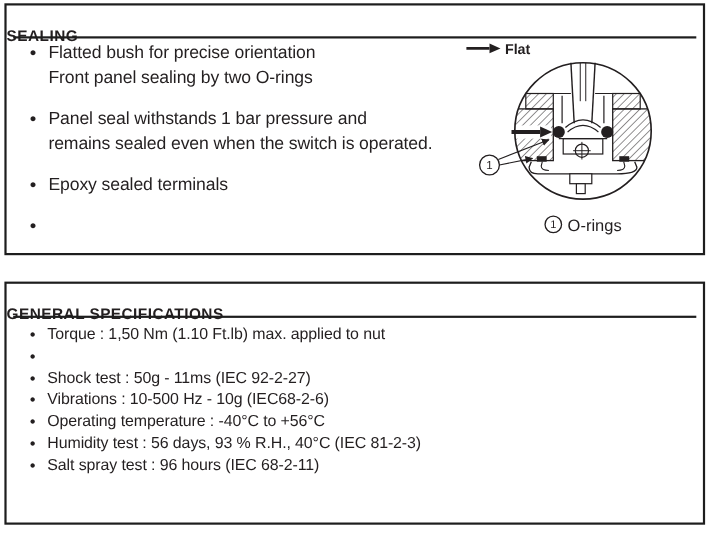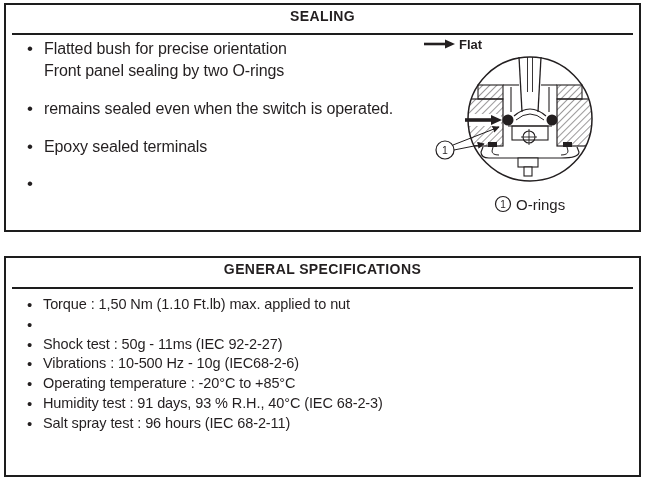--- a/index.html
+++ b/index.html
@@ -9,22 +9,22 @@
     color:#231f20;
   }
   .page { position:relative; width:647px; height:485px; background:#fff; overflow:hidden; }
   .box {
     position:absolute; box-sizing:border-box;
     border:2px solid #1d1d1d; background:#fff;
   }
   #sealing-box { left:4px; top:3px; width:637px; height:229px; }
   #specs-box   { left:4px; top:256px; width:637px; height:221px; }
   .box-title {
-    text-align:center; font-weight:bold; font-size:14px;
-    letter-spacing:0.4px; padding-top:3px;
+    text-align:left; font-weight:bold; font-size:14px;
+    letter-spacing:0.4px; padding-top:19px;
   }
   .title-rule {
     position:absolute; left:6px; right:6px; height:0;
     border-top:2px solid #1d1d1d;
   }
   #sealing-box .title-rule { top:28px; }
   #specs-box   .title-rule { top:29px; }
 
   .sealing-bullets {
     position:absolute; left:21px; top:33px; width:425px;
@@ -58,20 +58,21 @@
       <div class="bullet">
         <span class="dot">•</span>
         <div class="lines">
           <div>Flatted bush for precise orientation</div>
           <div>Front panel sealing by two O-rings</div>
         </div>
       </div>
       <div class="bullet">
         <span class="dot">•</span>
         <div class="lines">
+          <div>Panel seal withstands 1 bar pressure and</div>
           <div>remains sealed even when the switch is operated.</div>
         </div>
       </div>
       <div class="bullet" style="margin-bottom:15px;">
         <span class="dot">•</span>
         <div class="lines">
           <div>Epoxy sealed terminals</div>
         </div>
       </div>
       <div class="bullet">
@@ -196,25 +197,25 @@
       <div class="spec-row">
         <span class="dot">•</span>
         <div>Shock test : 50g - 11ms (IEC 92-2-27)</div>
       </div>
       <div class="spec-row">
         <span class="dot">•</span>
         <div>Vibrations : 10-500 Hz - 10g (IEC68-2-6)</div>
       </div>
       <div class="spec-row">
         <span class="dot">•</span>
-        <div>Operating temperature : -20°C to +85°C</div>
-      </div>
-      <div class="spec-row">
-        <span class="dot">•</span>
-        <div>Humidity test : 91 days, 93 % R.H., 40°C (IEC 68-2-3)</div>
+        <div>Operating temperature : -40°C to +56°C</div>
+      </div>
+      <div class="spec-row">
+        <span class="dot">•</span>
+        <div>Humidity test : 56 days, 93 % R.H., 40°C (IEC 81-2-3)</div>
       </div>
       <div class="spec-row">
         <span class="dot">•</span>
         <div>Salt spray test : 96 hours (IEC 68-2-11)</div>
       </div>
     </div>
   </section>
 
 </div>
 

